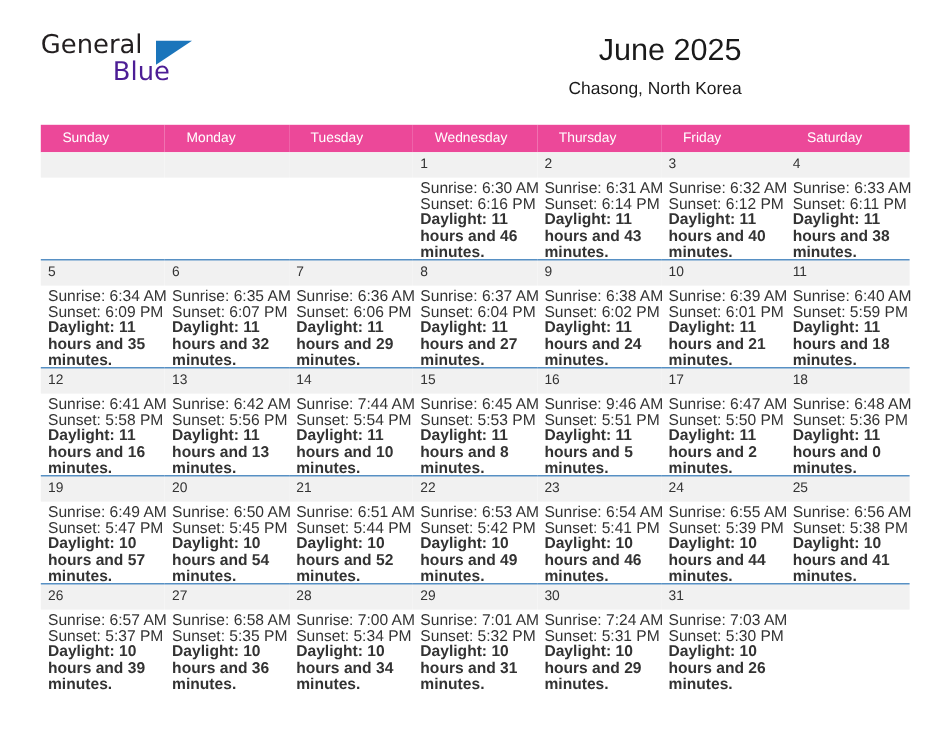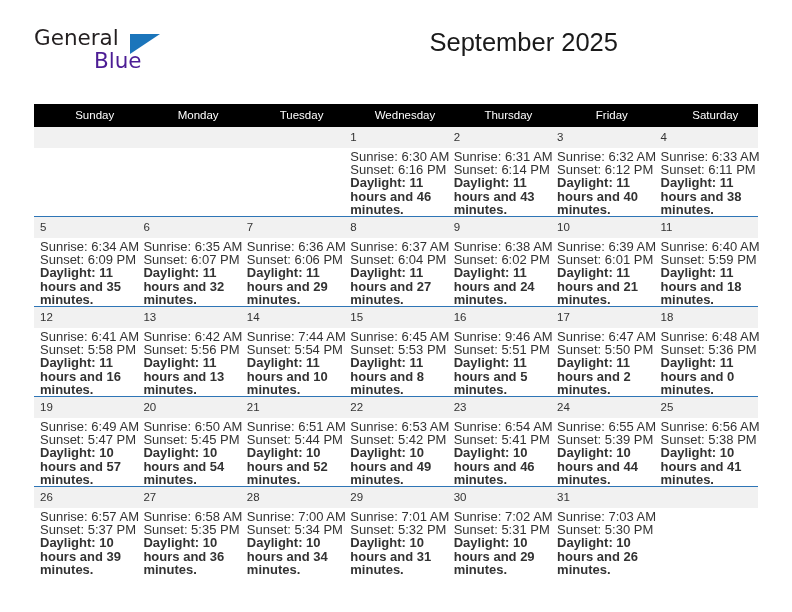--- a/index.html
+++ b/index.html
@@ -94,25 +94,25 @@
     left: 34px;
     top: 104px;
     width: 724px;
   }
   table.cal {
     border-collapse: collapse;
     table-layout: fixed;
     width: 724px;
   }
   table.cal th {
-    background: #000000;
+    background: #ec4899;
     color: #ffffff;
     font-size: 11.5px;
     font-weight: normal;
-    text-align: center;
+    text-align: left;
     padding: 5px 0 5px 18px;
     height: 11px;
     line-height: 13px;
     border: none;
   }
   table.cal td {
     vertical-align: top;
     padding: 0;
     border: none;
     border-top: 1.2px solid #2e75b6;
@@ -154,21 +154,22 @@
 
   <div class="header">
 
     <div class="logo">
       <span class="logo-general">General</span>
       <span class="logo-tri"></span>
       <span class="logo-blue">Blue</span>
     </div>
 
     <div class="title-block">
-      <div class="cal-title">September 2025</div>
+      <div class="cal-title">June 2025</div>
+      <div class="cal-subtitle">Chasong, North Korea</div>
     </div>
 
   </div>
 
   <div class="calendar">
     <table class="cal">
       <thead>
         <tr id="header-row">
             <th>Sunday</th>
             <th>Monday</th>
@@ -426,21 +427,21 @@
               <div class="daynum">29</div>
               <div class="details">
                 <div>Sunrise: 7:01 AM</div>
                 <div>Sunset: 5:32 PM</div>
                 <div class="wrap">Daylight: 10 hours and 31 minutes.</div>
               </div>
             </td>
             <td>
               <div class="daynum">30</div>
               <div class="details">
-                <div>Sunrise: 7:02 AM</div>
+                <div>Sunrise: 7:24 AM</div>
                 <div>Sunset: 5:31 PM</div>
                 <div class="wrap">Daylight: 10 hours and 29 minutes.</div>
               </div>
             </td>
             <td>
               <div class="daynum">31</div>
               <div class="details">
                 <div>Sunrise: 7:03 AM</div>
                 <div>Sunset: 5:30 PM</div>
                 <div class="wrap">Daylight: 10 hours and 26 minutes.</div>

